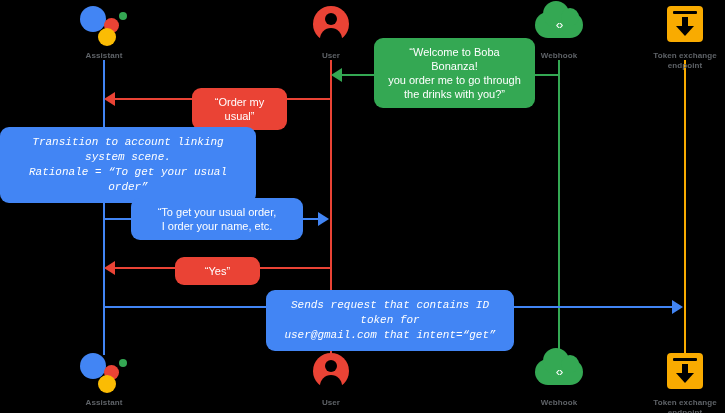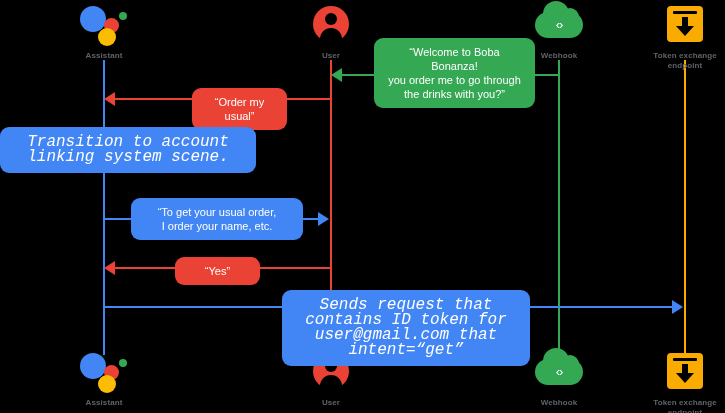--- a/index.html
+++ b/index.html
@@ -183,21 +183,21 @@
   }
   .bubble-speech {
     font-family: "Liberation Sans", sans-serif;
     font-size: 11px;
     line-height: 14px;
     padding: 7px 12px;
   }
   .bubble-mono {
     font-family: "Liberation Mono", monospace;
     font-style: italic;
-    font-size: 16px;
+    font-size: 11px;
     line-height: 15px;
     padding: 8px 10px;
   }
   .bubble-red   { background: #EA4335; }
   .bubble-green { background: #34A853; }
   .bubble-blue  { background: #4285F4; }
 </style>
 </head>
 <body>
 
@@ -257,39 +257,40 @@
   </div>
 
   <div class="hline" style="left:109px; top:98px; width:222px; background:#EA4335;"></div>
   <div class="arrowhead-left" style="left:104px; top:92px; border-right:11px solid #EA4335;"></div>
   <div class="bubble bubble-red bubble-speech" style="left:169px; top:88px; width:95px;margin-left:23px;">
     <div>“Order my usual”</div>
   </div>
 
   <div class="bubble bubble-blue bubble-mono" style="left:0px; top:127px; width:256px; text-align:center;">
     <div>Transition to account linking system scene.</div>
+    <div>Rationale = “To get your usual order”</div>
   </div>
 
   <div class="hline" style="left:103px; top:218px; width:222px; background:#4285F4;"></div>
   <div class="arrowhead-right" style="left:318px; top:212px; border-left:11px solid #4285F4;"></div>
   <div class="bubble bubble-blue bubble-speech" style="left:131px; top:198px; width:172px;">
     <div>“To get your usual order,</div>
     <div>I order your name, etc.</div>
   </div>
 
   <div class="hline" style="left:109px; top:267px; width:222px; background:#EA4335;"></div>
   <div class="arrowhead-left" style="left:104px; top:261px; border-right:11px solid #EA4335;"></div>
   <div class="bubble bubble-red bubble-speech" style="left:175px; top:257px; width:85px;">
     <div>“Yes”</div>
   </div>
 
   <div class="vline" style="left:103px; top:293px; height:15px; background:#4285F4;"></div>
   <div class="hline" style="left:103px; top:306px; width:572px; background:#4285F4;"></div>
   <div class="arrowhead-right" style="left:672px; top:300px; border-left:11px solid #4285F4;"></div>
-  <div class="bubble bubble-blue bubble-mono" style="left:282px; top:290px; width:248px;">
+  <div class="bubble bubble-blue bubble-mono" style="left:266px; top:290px; width:248px;">
     <div>Sends request that contains ID token for</div>
     <div>user@gmail.com that intent=“get”</div>
   </div>
 
   <div class="actor" style="left:44px; top:351px;">
     <div class="actor-icon">
       <span class="g-blue"></span>
       <span class="g-red"></span>
       <span class="g-yellow"></span>
       <span class="g-green"></span>

